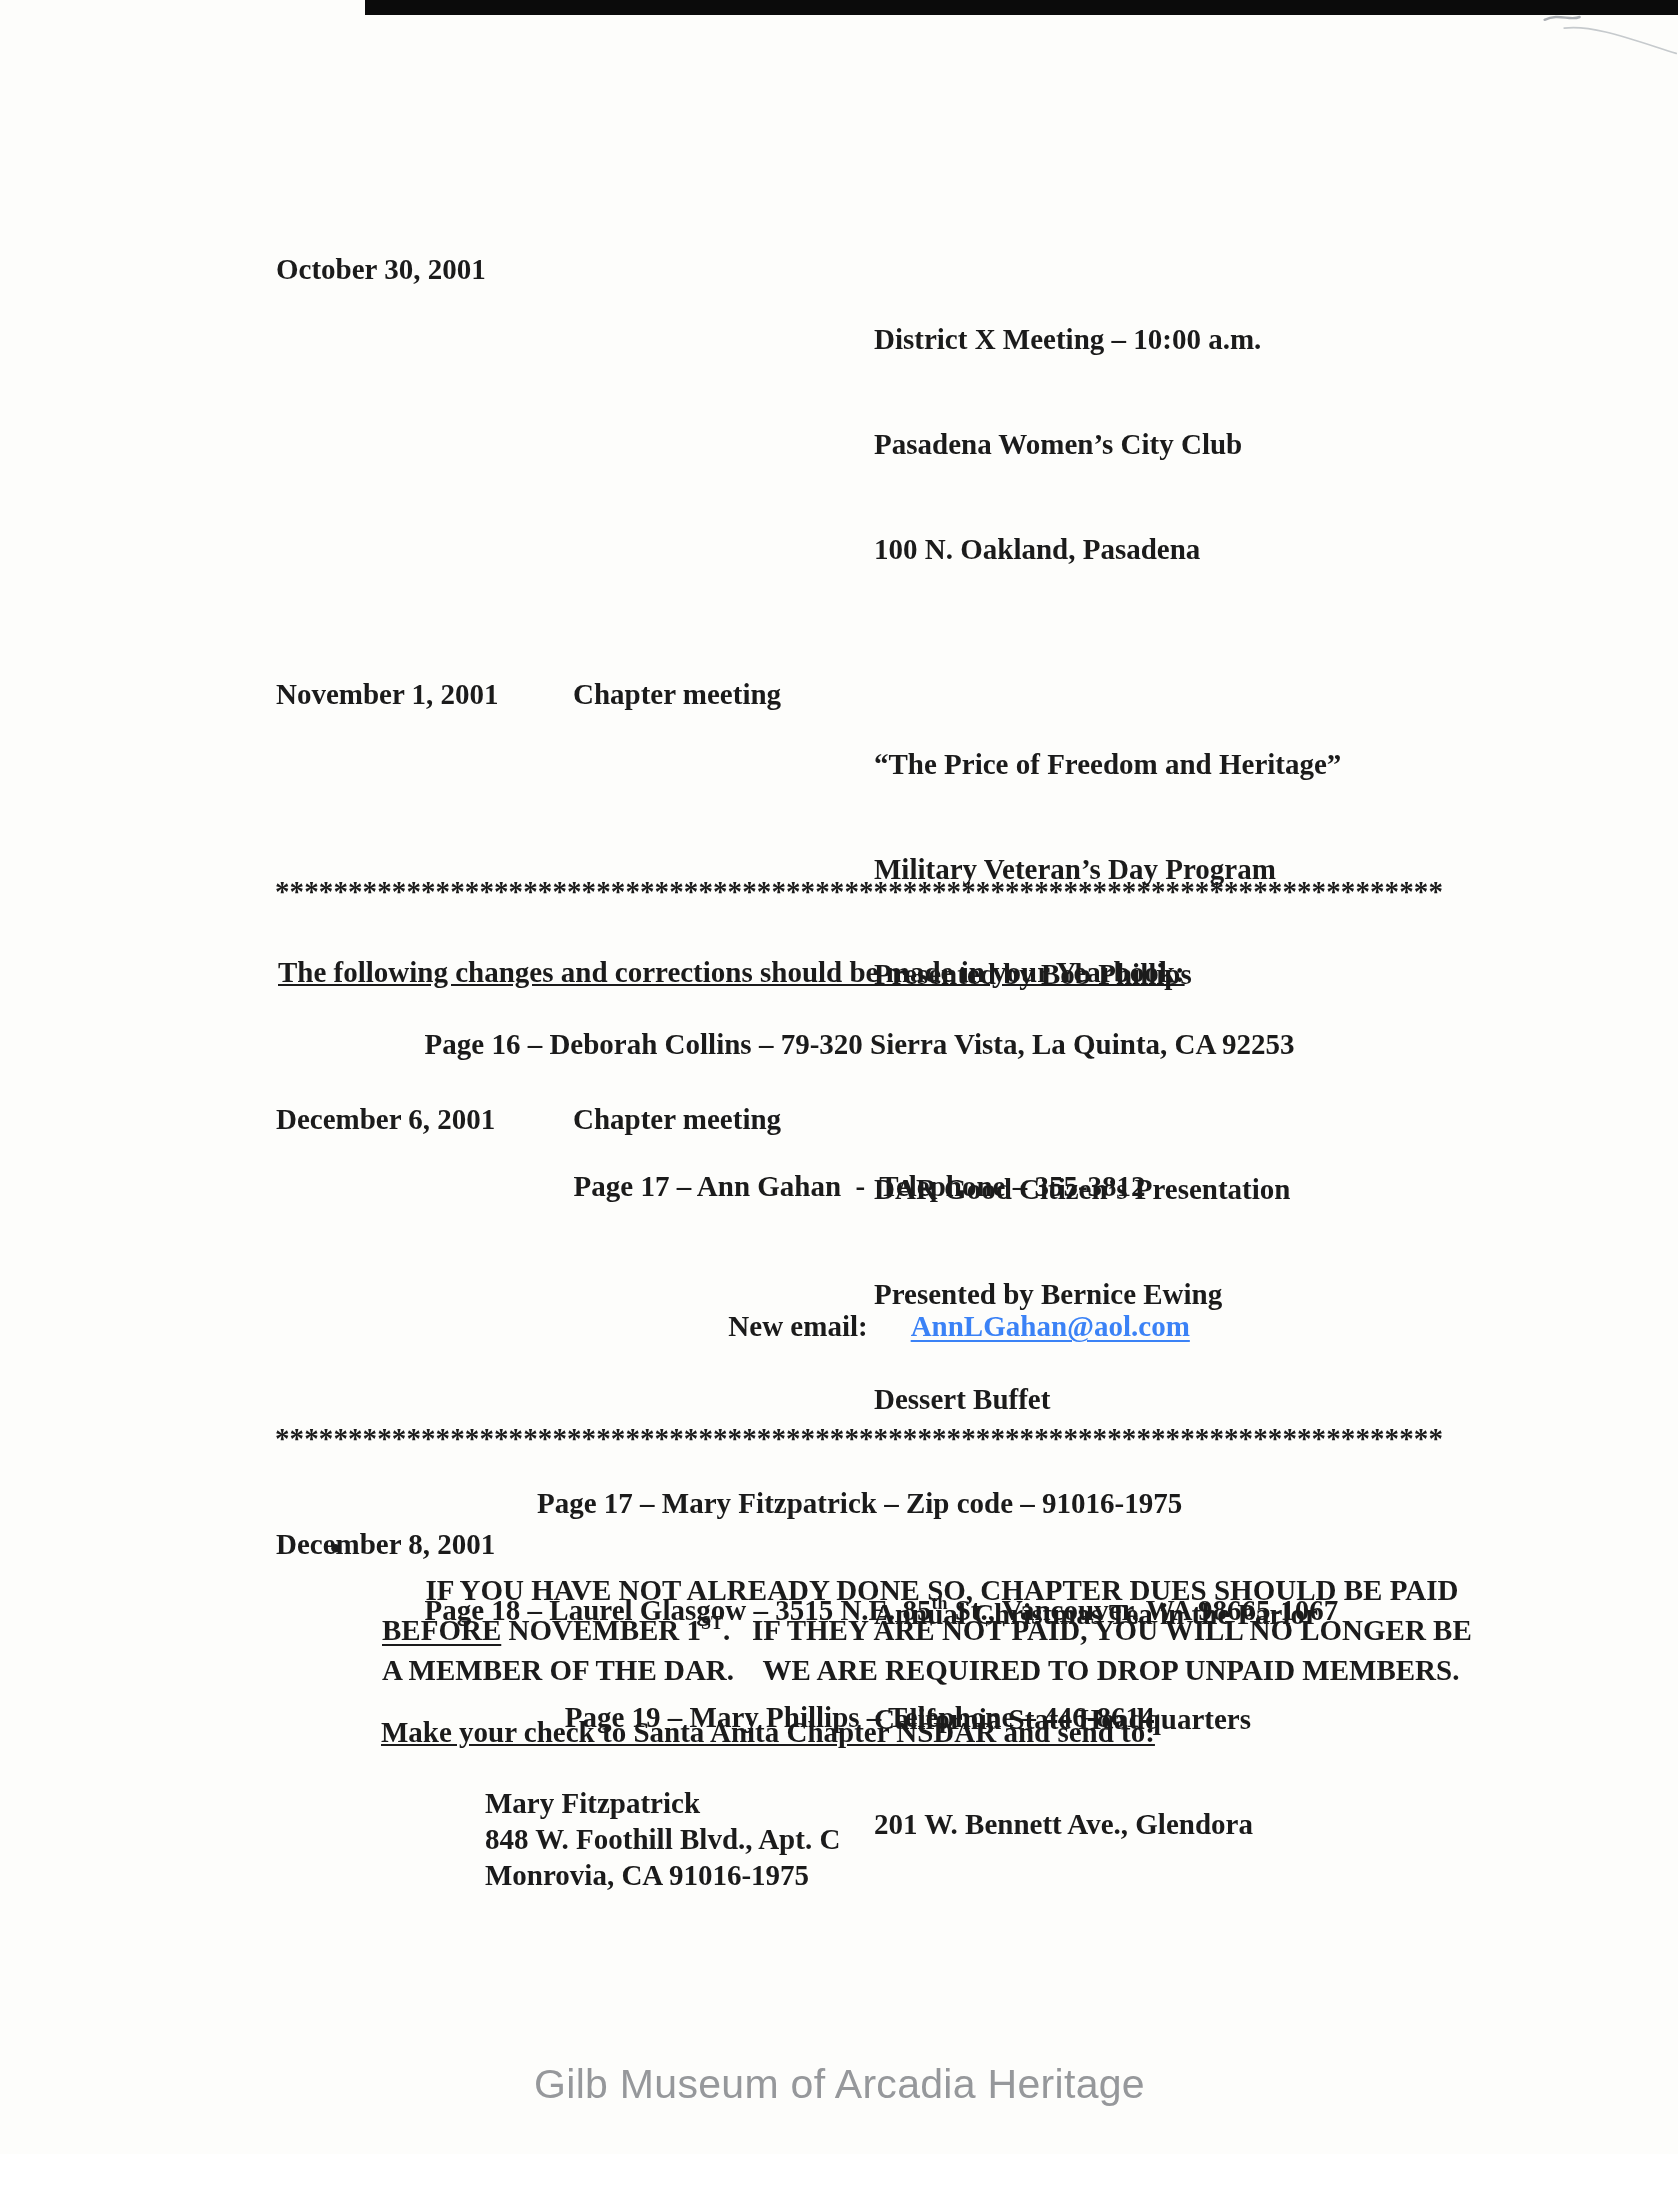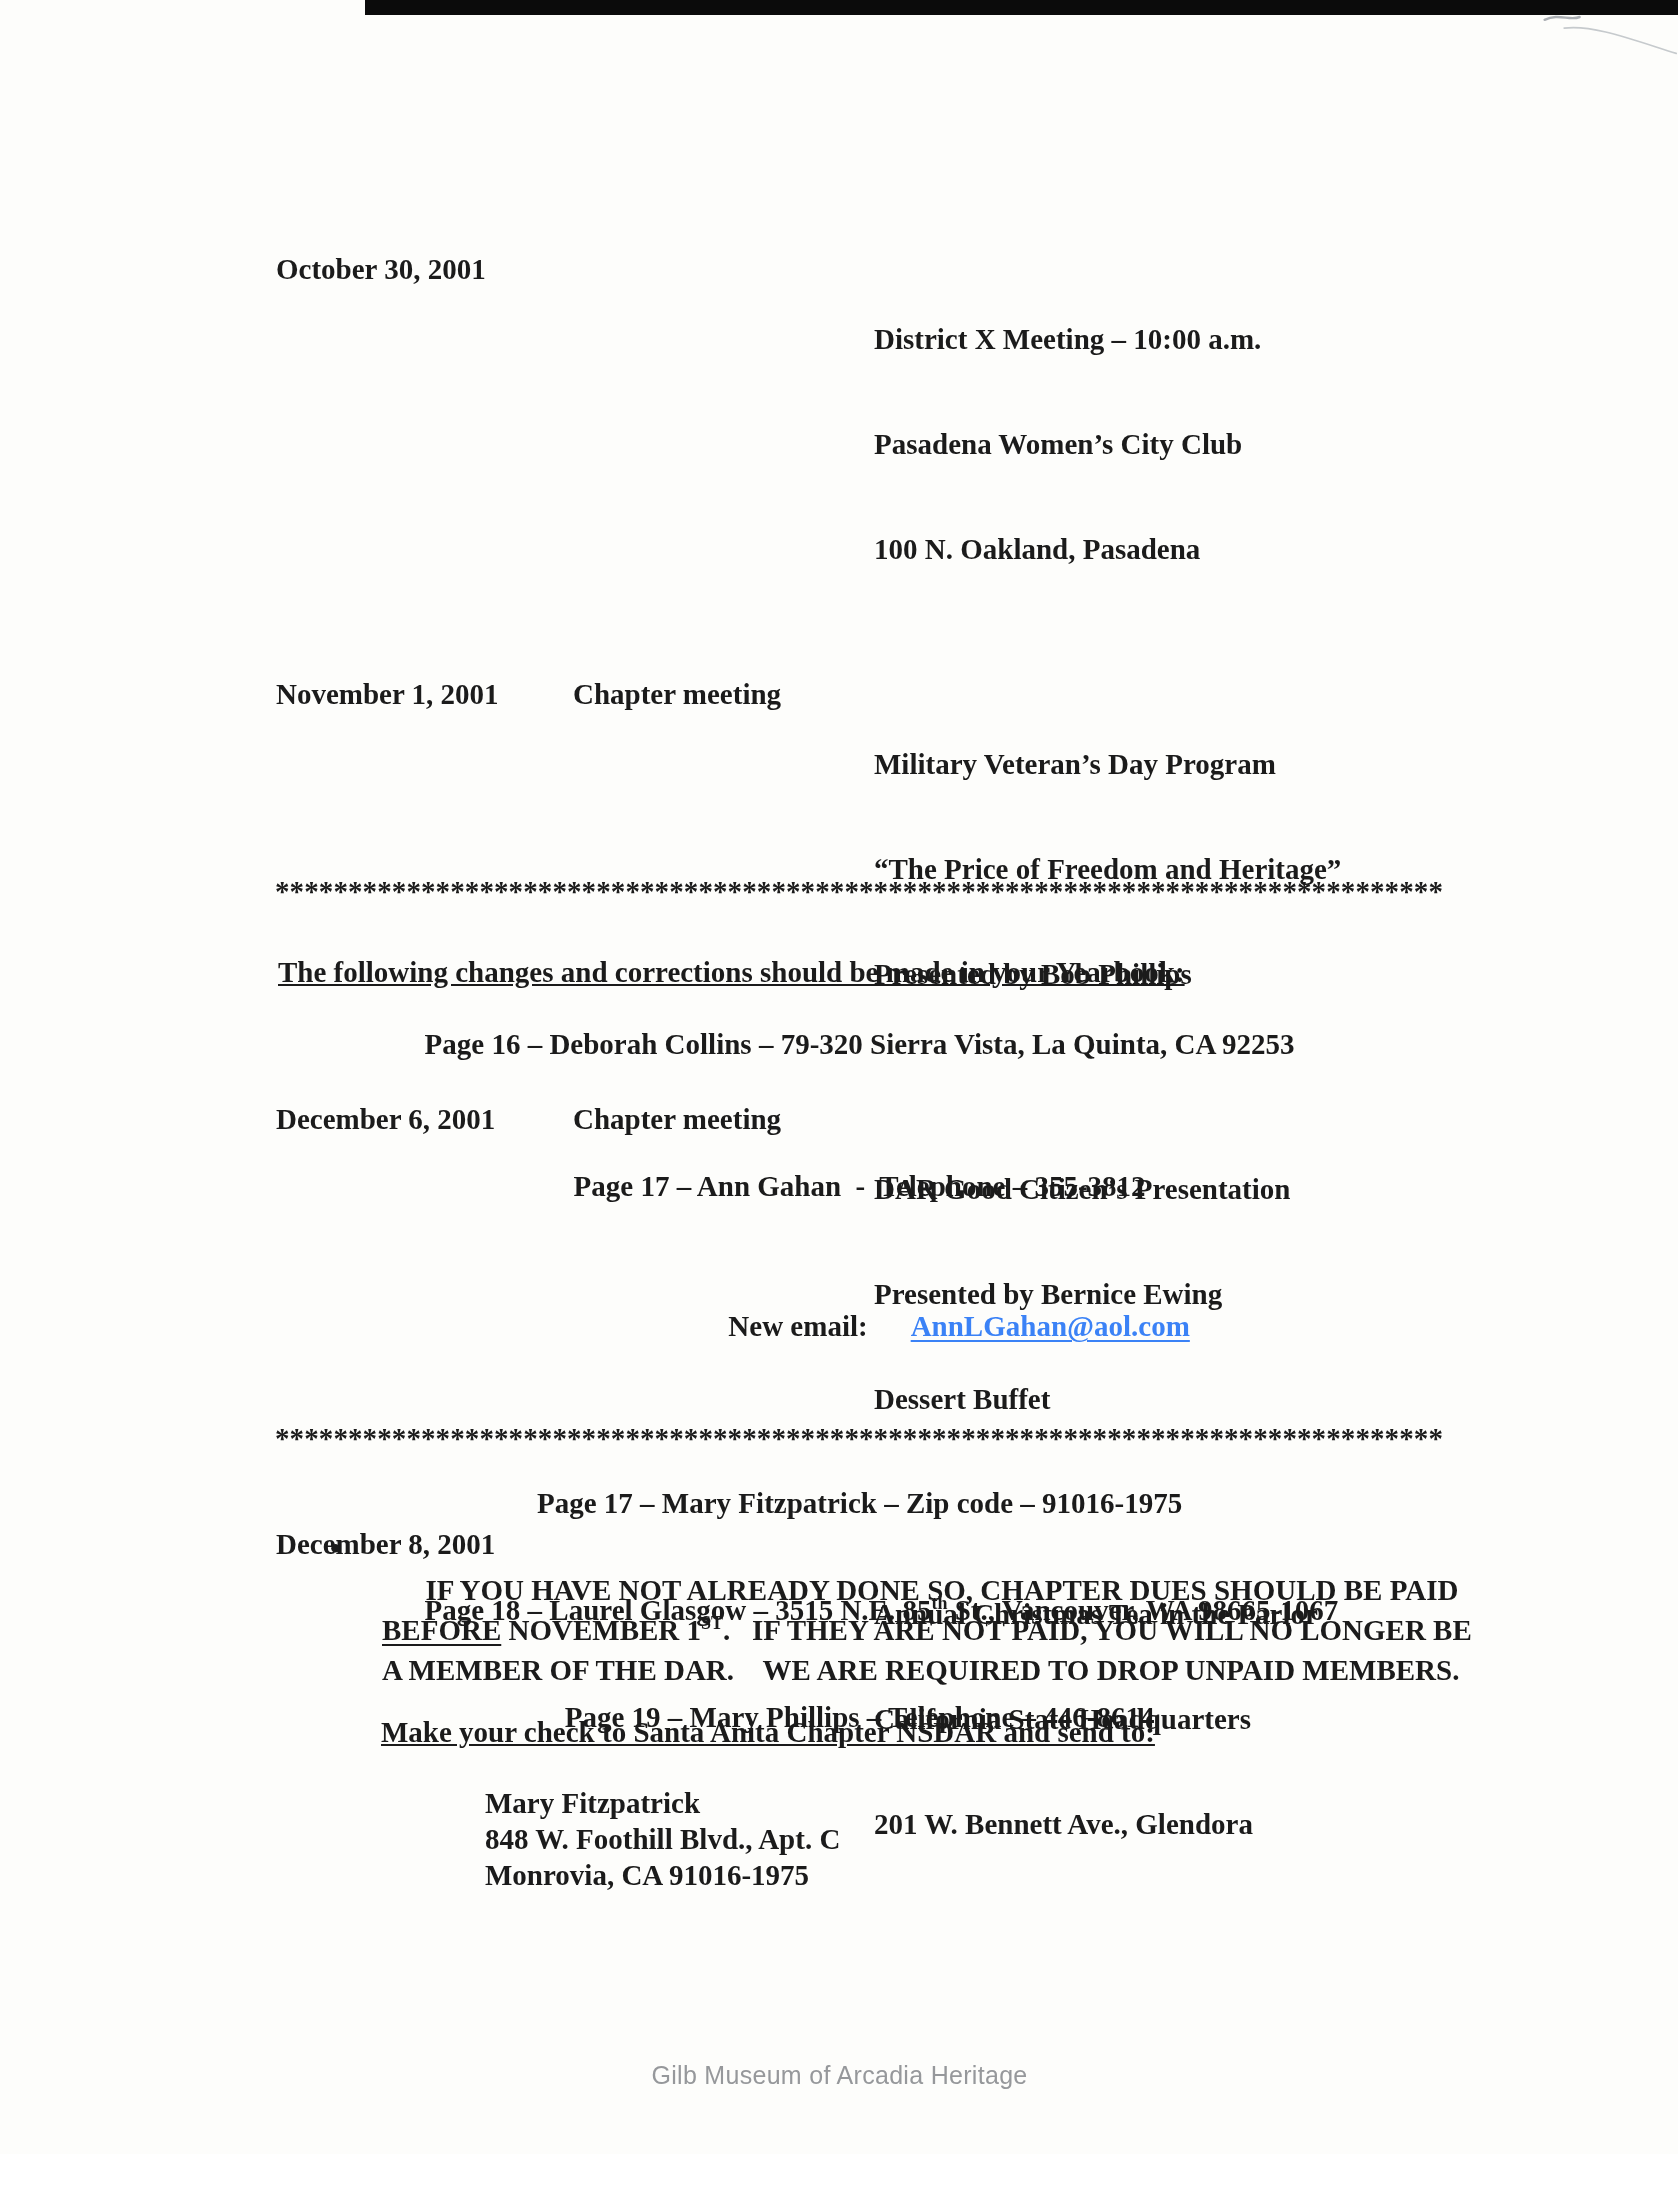--- a/index.html
+++ b/index.html
@@ -53,21 +53,21 @@
 
   .check-line { position:absolute; left:381px; top:1715px; font-size:29px; line-height:35px;text-decoration:underline; }
 
   .address { position:absolute; left:485px; top:1785px; font-size:29px; line-height:36px; }
 
   .watermark {
     position:absolute; left:0; top:2061px; width:100%;
     text-align:center;
     font-family:"Liberation Sans", sans-serif;
     font-weight:400;
-    font-size:25px;
+    font-size:41px;
     color:#96989b;
     letter-spacing:0.3px;
   }
 </style>
 </head>
 <body>
 
 <div class="sheet">
 
   <div class="scan-bar top"></div>
@@ -87,22 +87,22 @@
         <div>District X Meeting – 10:00 a.m.</div>
         <div>Pasadena Women’s City Club</div>
         <div>100 N. Oakland, Pasadena</div>
       </div>
     </div>
 
     <div class="srow">
       <div class="cell">November 1, 2001</div>
       <div class="cell">Chapter meeting</div>
       <div class="cell">
+        <div>“The Price of Freedom and Heritage”</div>
         <div>Military Veteran’s Day Program</div>
-        <div>“The Price of Freedom and Heritage”</div>
         <div>Presented by Bob Phillips</div>
       </div>
     </div>
 
     <div class="srow">
       <div class="cell">December 6, 2001</div>
       <div class="cell">Chapter meeting</div>
       <div class="cell">
         <div>DAR Good Citizen’s Presentation</div>
         <div>Presented by Bernice Ewing</div>

